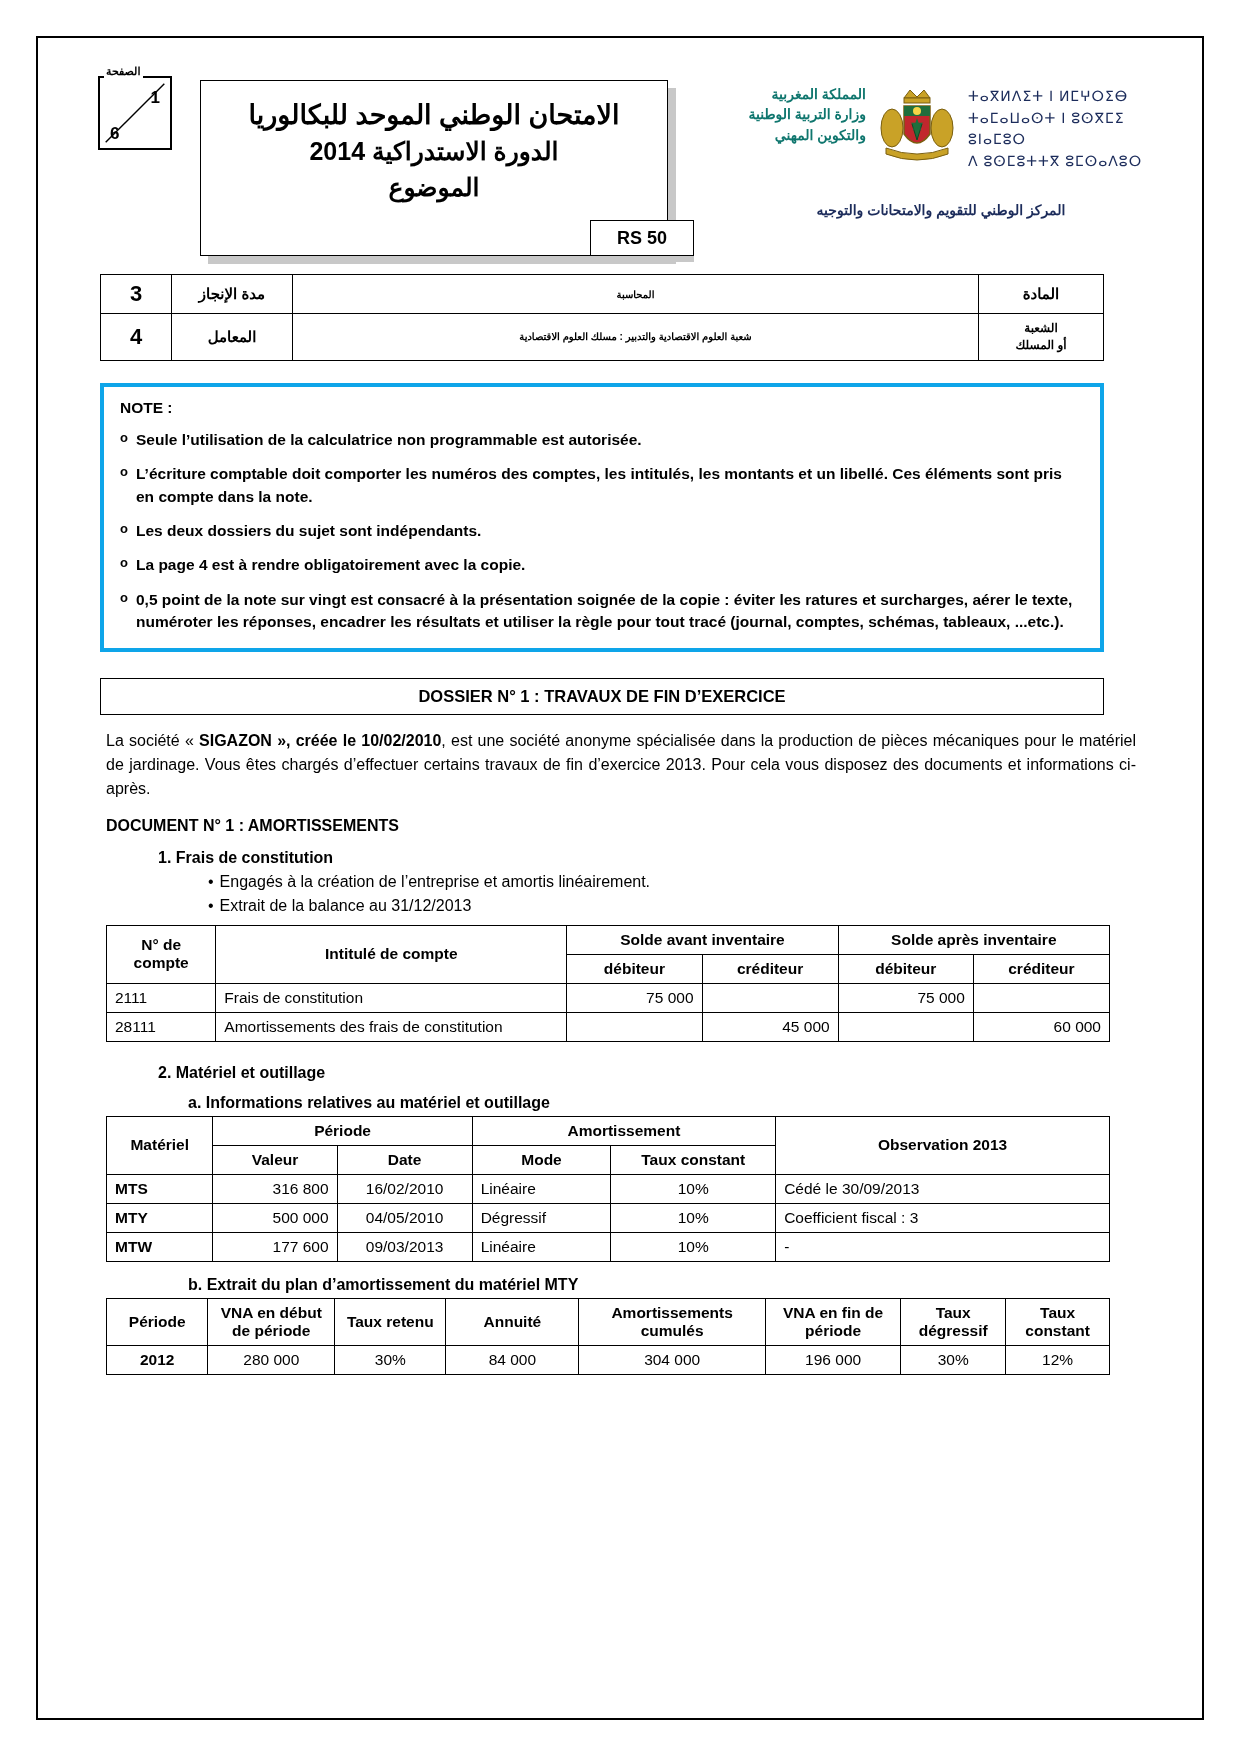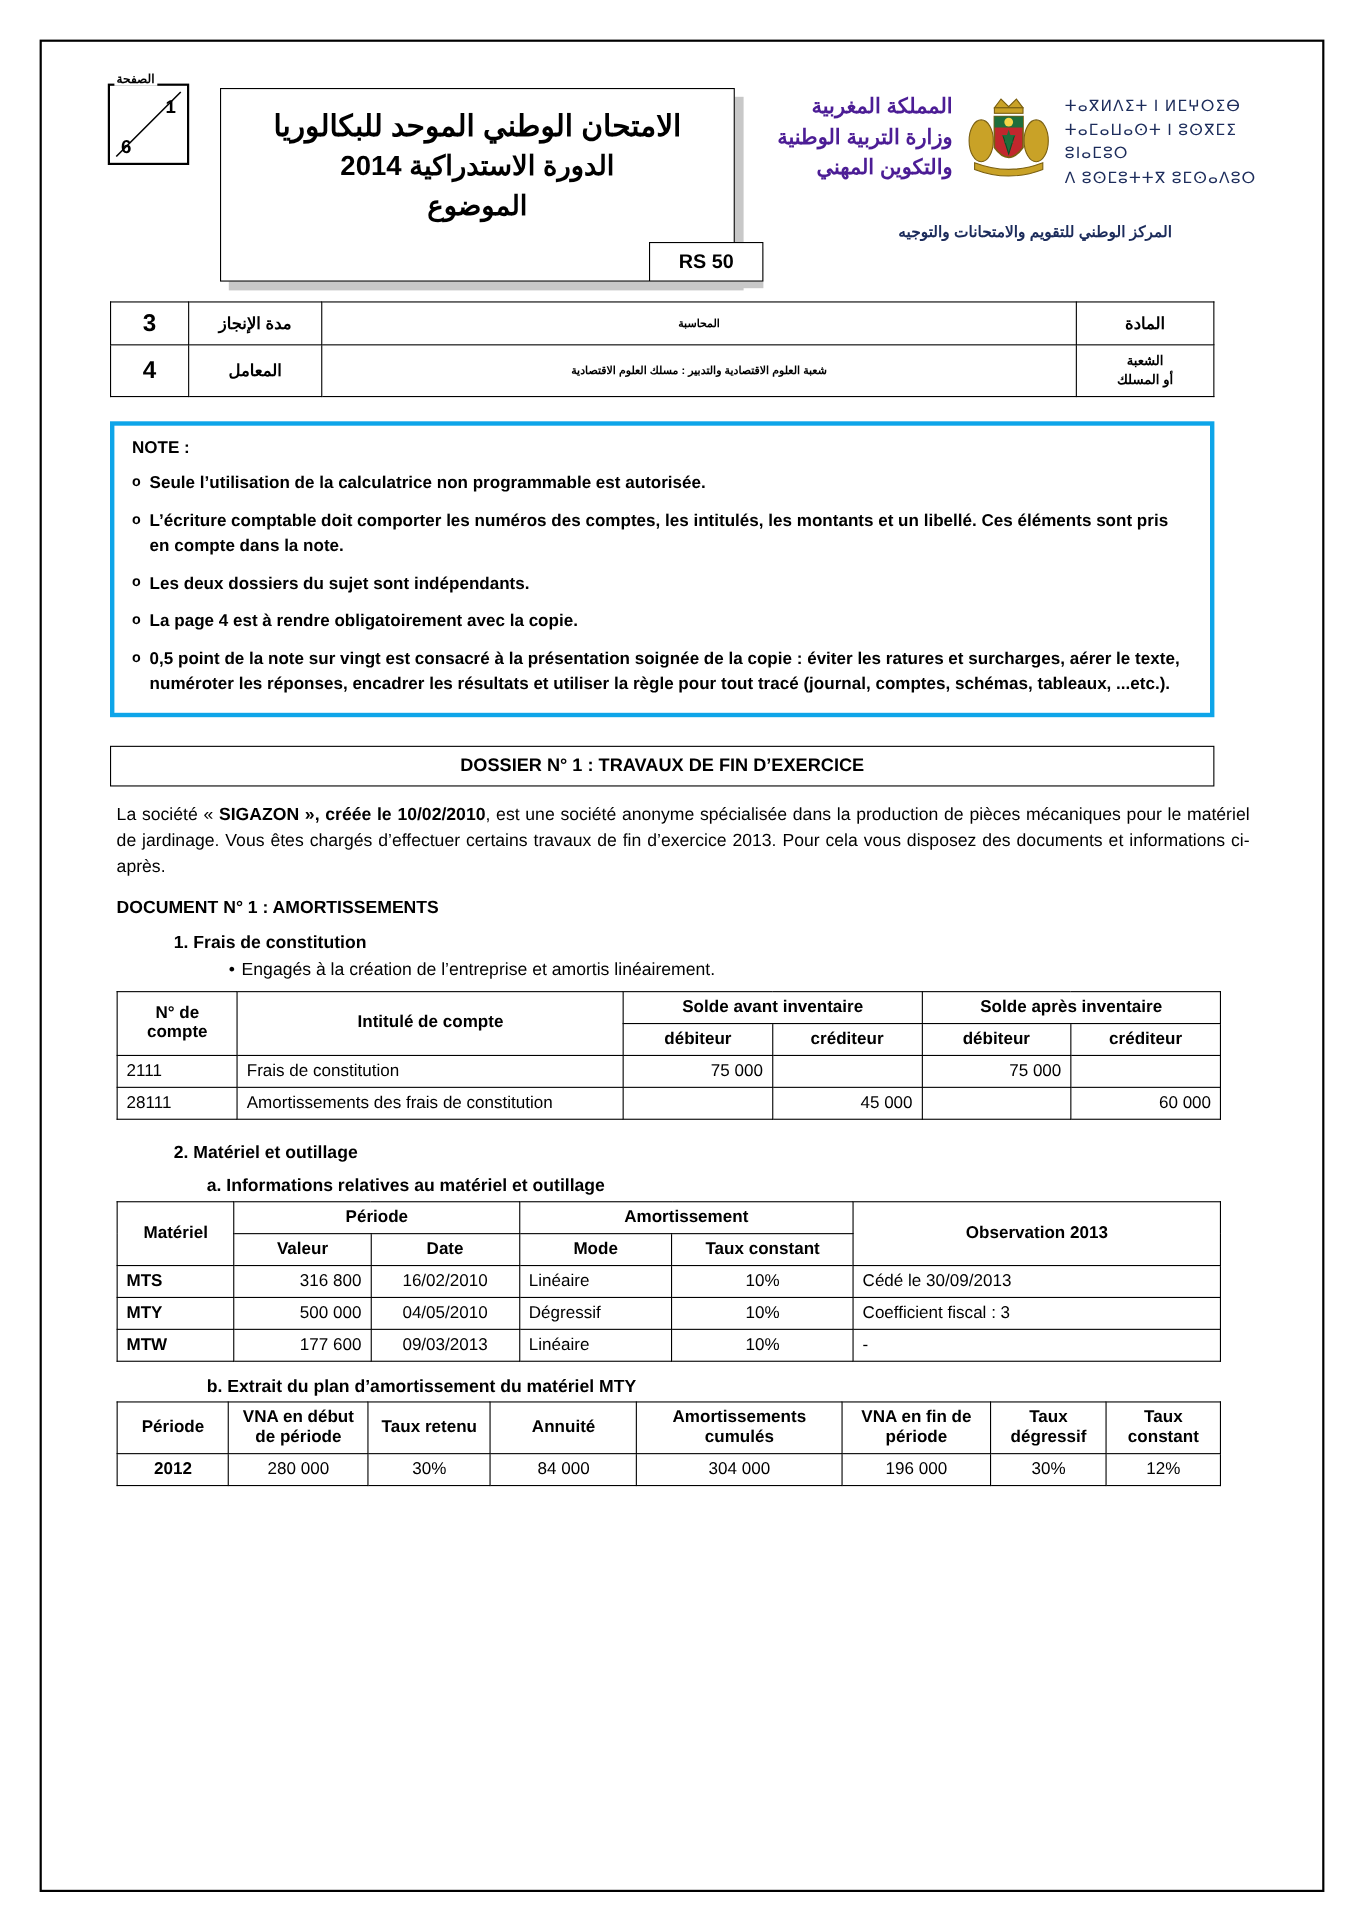--- a/index.html
+++ b/index.html
@@ -141,25 +141,25 @@
     width: 470px;
     text-align: right;
     direction: rtl;
   }
   .ministry-row {
     display: flex;
     justify-content: flex-end;
     align-items: flex-start;
   }
   .ar-min {
-    font-size: 19px;
+    font-size: 14px;
     font-weight: bold;
     line-height: 1.45;
     text-align: right;
-    color: #4c1d95;
+    color: #0f766e;
     min-width: 160px;
   }
   .tif-min {
     font-size: 14px;
     line-height: 1.55;
     text-align: left;
     color: #1c2c5b;
     letter-spacing: 1px;
     padding-top: 2px;
     min-width: 150px;
@@ -414,20 +414,23 @@
 
     <div class="para">
       <span>La société « </span><span class="bold">SIGAZON », créée le 10/02/2010</span><span>, est une société anonyme spécialisée dans la production de pièces mécaniques pour le matériel de jardinage. Vous êtes chargés d’effectuer certains travaux de fin d’exercice 2013. Pour cela vous disposez des documents et informations ci-après.</span>
     </div>
 
     <div class="doc-title">DOCUMENT N° 1 : AMORTISSEMENTS</div>
 
     <div class="h-num">1.  Frais de constitution</div>
     <div class="bullet-line">
       <span class="b">•</span><span>Engagés à la création de l’entreprise et amortis linéairement.</span>
+    </div>
+    <div class="bullet-line">
+      <span class="b">•</span><span>Extrait de la balance au 31/12/2013</span>
     </div>
 
     <table class="data" style="width:1004px;">
       <tbody>
           <tr>
         <th rowspan="2" style="width:100px;">N° de compte</th>
         <th rowspan="2" style="width:380px;">Intitulé de compte</th>
         <th colspan="2">Solde avant inventaire</th>
         <th colspan="2">Solde après inventaire</th>
       </tr>

